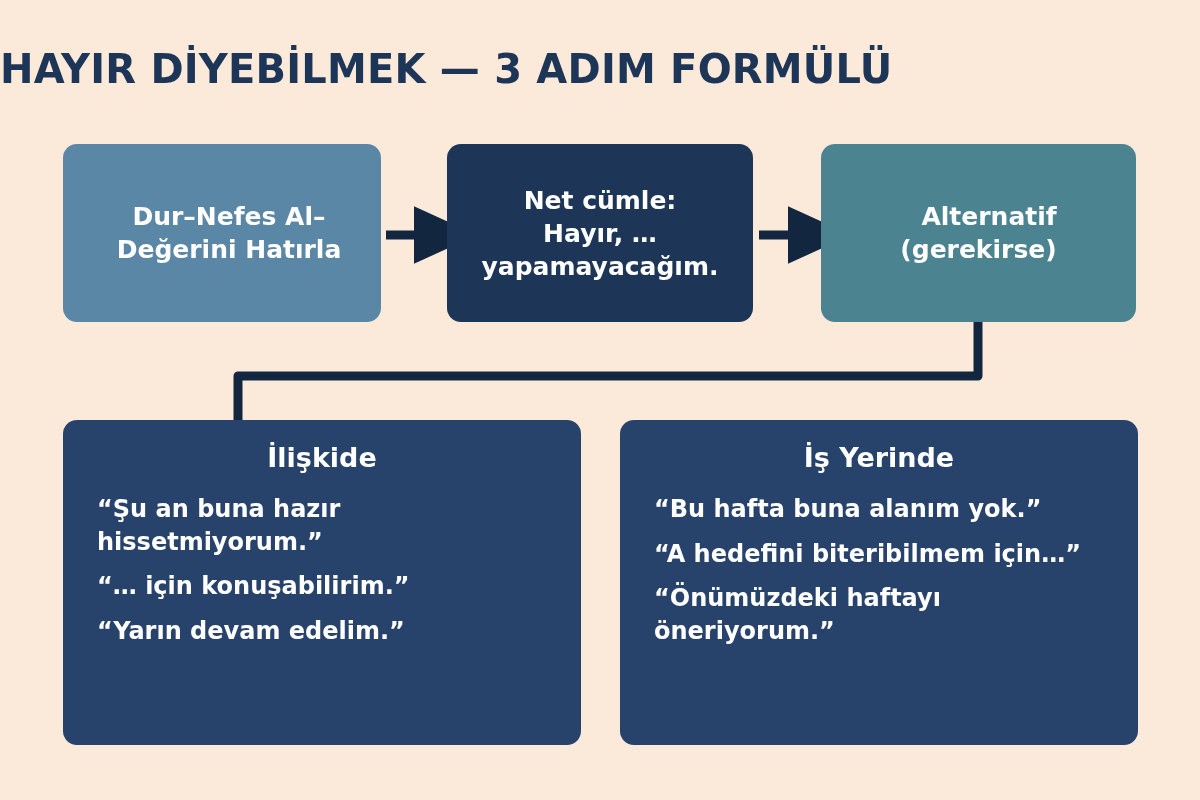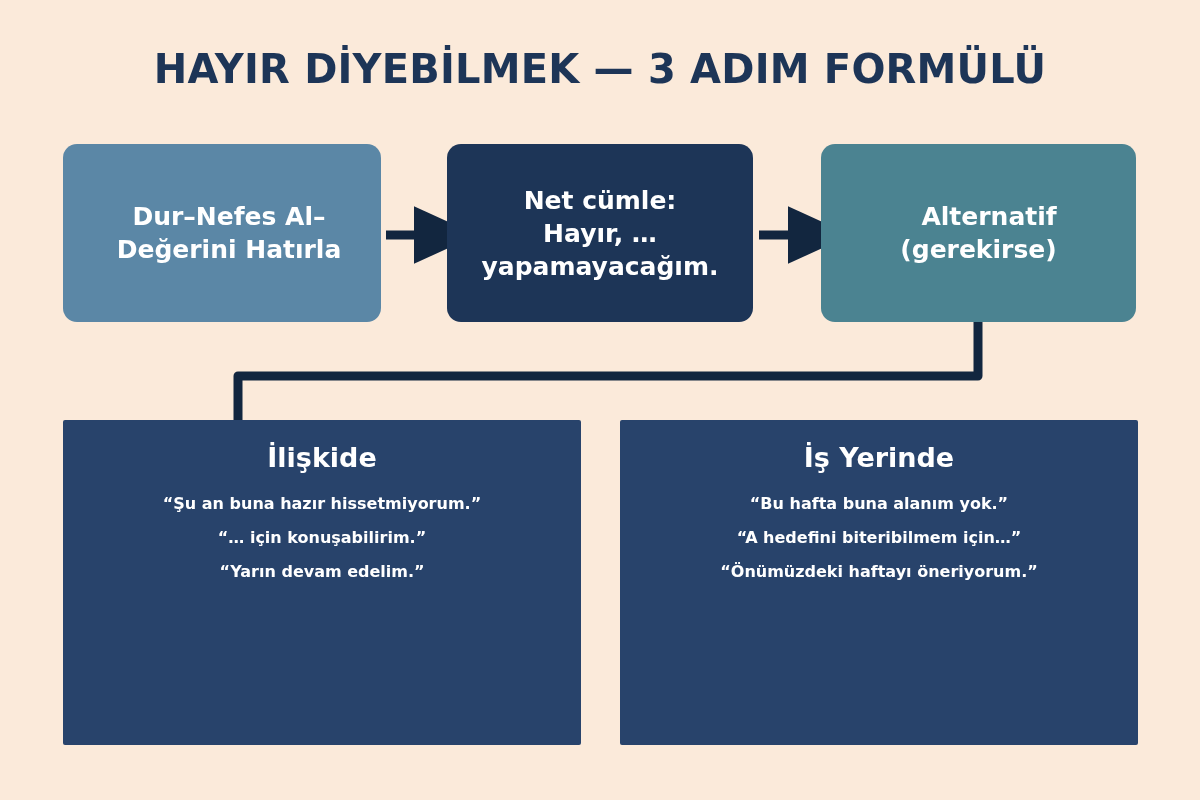--- a/index.html
+++ b/index.html
@@ -18,21 +18,20 @@
   #canvas {
     position: relative;
     width: 1200px;
     height: 800px;
   }
   .title {
     position: absolute;
     left: 0;
     top: 46px;
     width: 1200px;
-    text-align: center;
     font-size: 40px;
     font-weight: 800;
     letter-spacing: 0.2px;
     color: #1d3557;
     font-family: "DejaVu Sans", "Liberation Sans", sans-serif;
   }
   .step-box {
     position: absolute;
     border-radius: 14px;
     display: flex;
@@ -64,21 +63,21 @@
   #step3 {
     left: 821px;
     top: 144px;
     width: 315px;
     height: 178px;
     background: #4b8391;
     text-align: right;
   }
   .detail-box {
     position: absolute;
-    border-radius: 2px;
+    border-radius: 14px;
     background: #28436b;
     color: #ffffff;
     box-sizing: border-box;
     padding: 22px 34px 20px 34px;
   }
   #detail-left {
     left: 63px;
     top: 420px;
     width: 518px;
     height: 325px;
@@ -89,25 +88,24 @@
     width: 518px;
     height: 325px;
   }
   .detail-title {
     text-align: center;
     font-size: 27px;
     font-weight: 700;
     margin-bottom: 20px;
   }
   .detail-line {
-    font-size: 16px;
+    font-size: 24px;
     font-weight: 600;
     line-height: 1.36;
     margin-bottom: 12px;
-    text-align: center;
   }
   svg.connectors {
     position: absolute;
     left: 0;
     top: 0;
     width: 1200px;
     height: 800px;
     pointer-events: none;
   }
 </style>

